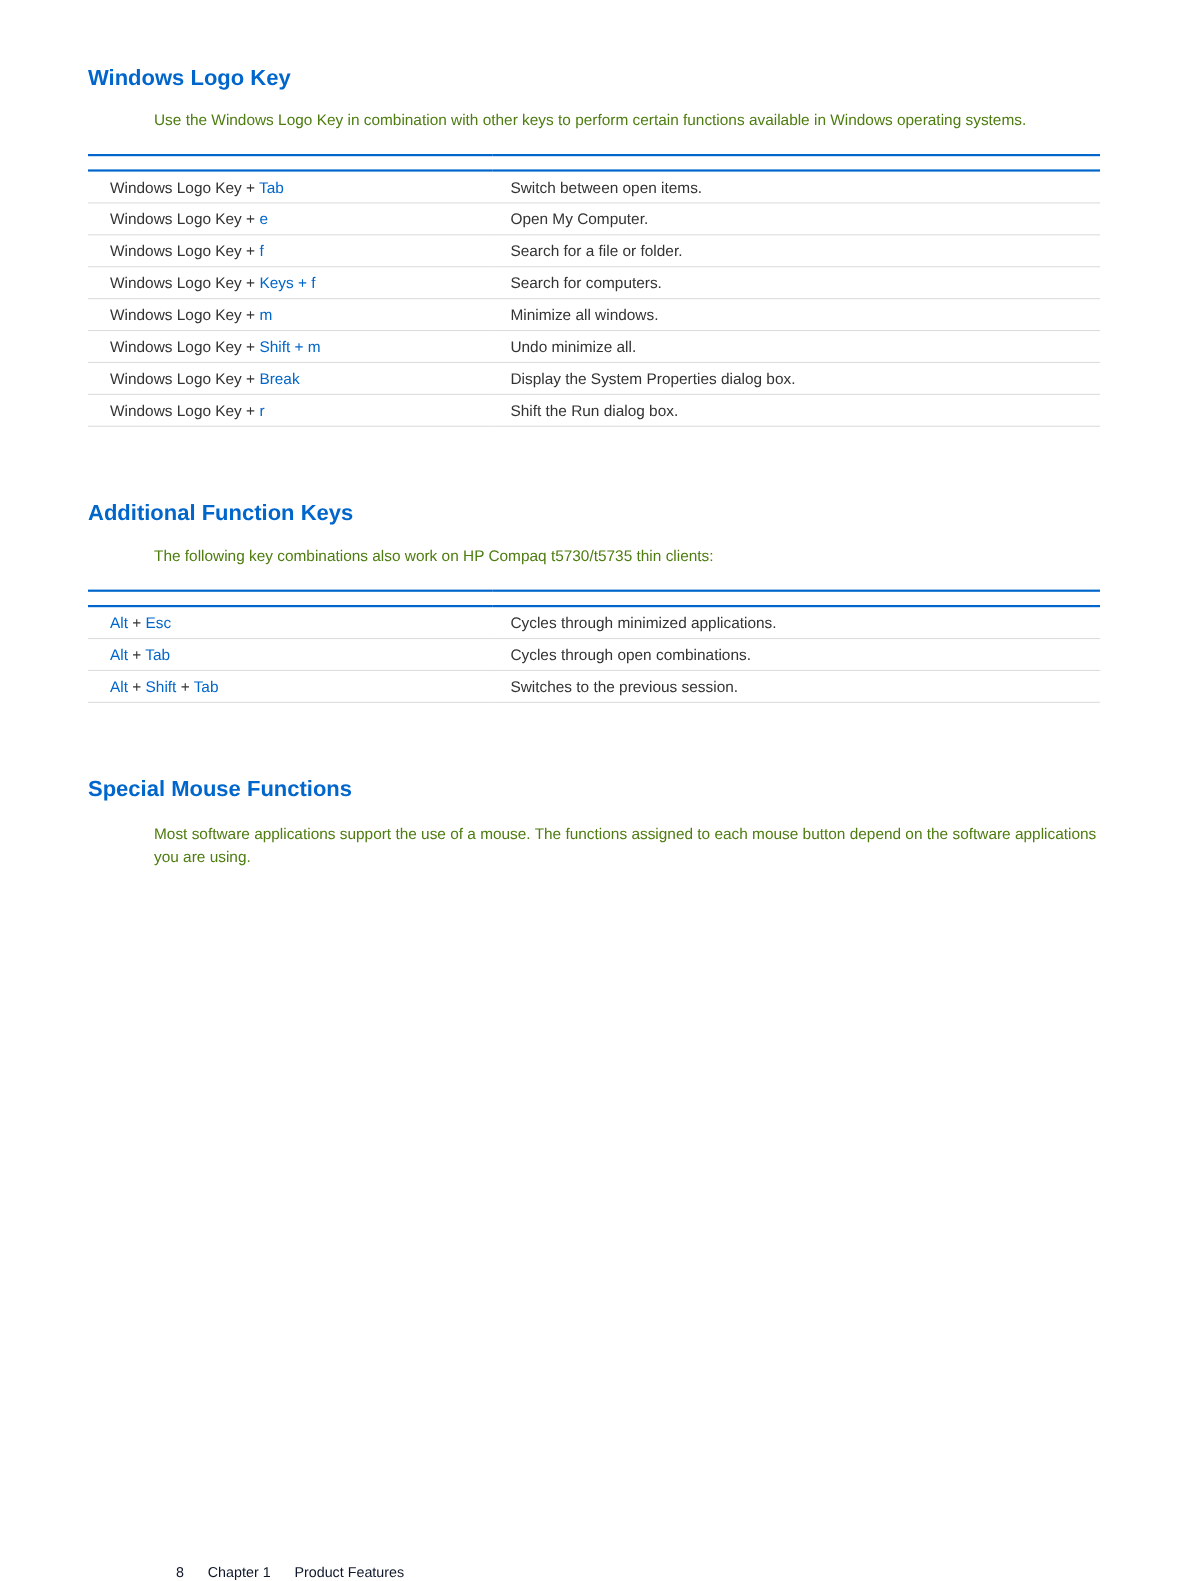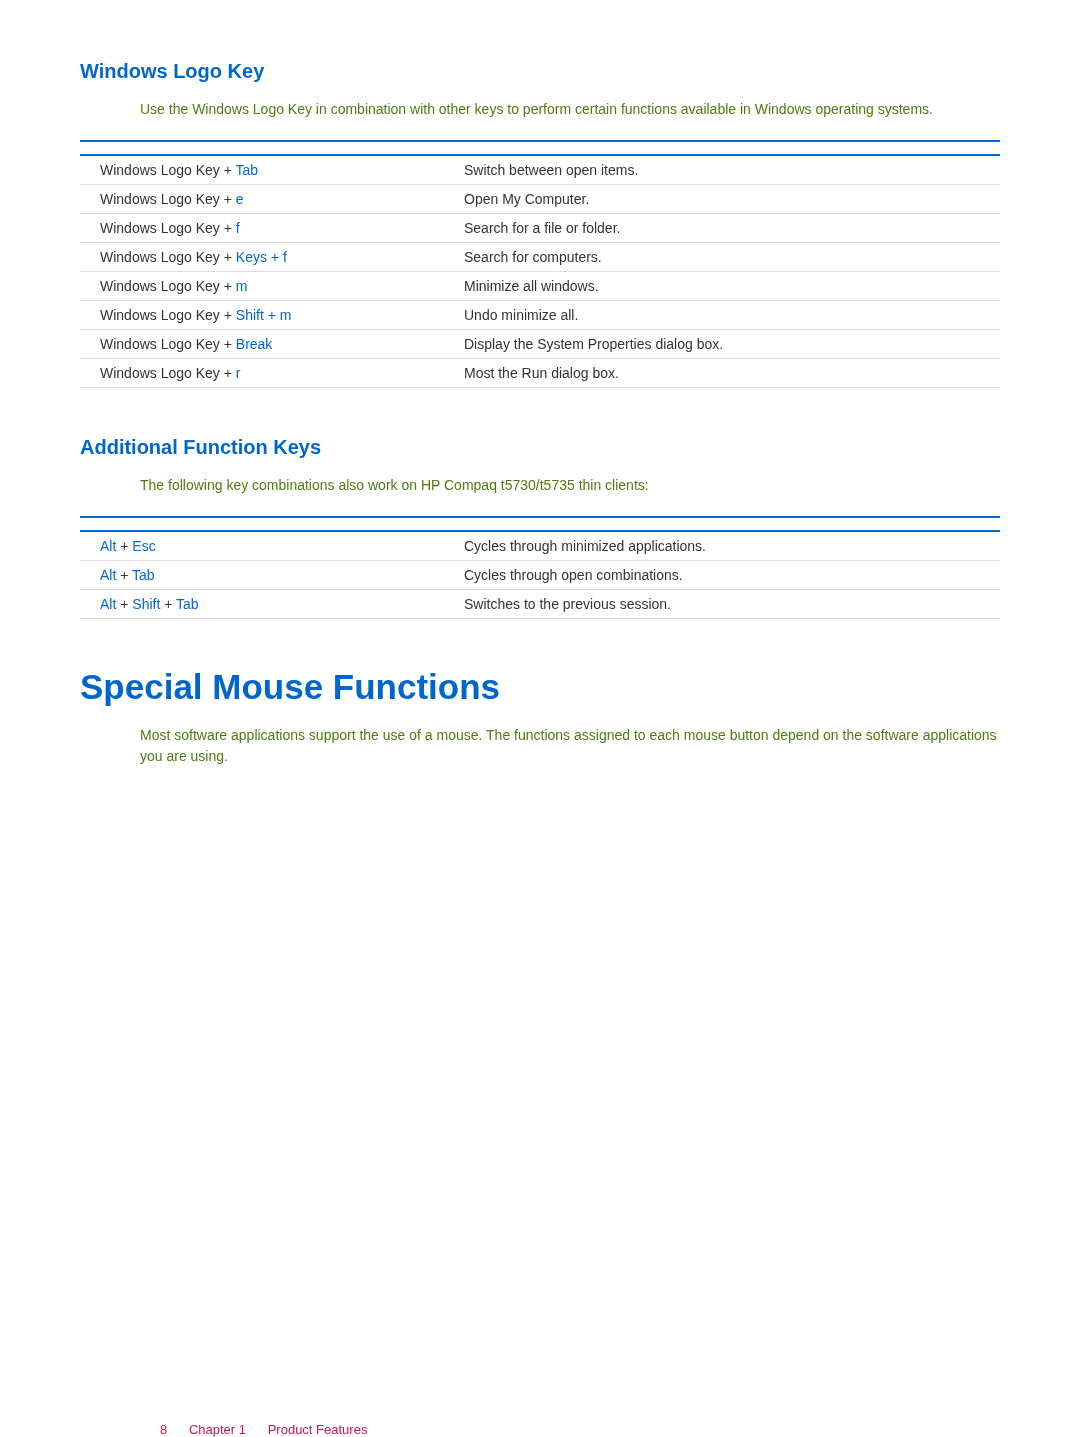--- a/index.html
+++ b/index.html
@@ -20,21 +20,21 @@
 
     .section-heading {
       color: #0066cc;
       font-size: 20px;
       font-weight: bold;
       margin-bottom: 16px;
     }
 
     .major-heading {
       color: #0066cc;
-      font-size: 35px;
+      font-size: 20px;
       font-weight: bold;
       margin-bottom: 18px;
     }
 
     .intro-text {
       margin-left: 60px;
       margin-bottom: 20px;
       color: #4d7c0f;
       line-height: 1.5;
       font-size: 14px;
@@ -69,34 +69,34 @@
 
     .key-table td:last-child {
       width: 60%;
     }
 
     .key-blue {
       color: #0066cc;
     }
 
     .section-block {
-      margin-bottom: 48px;
+      margin-bottom: 68px;
     }
 
     .major-section {
       margin-top: 20px;
       margin-bottom: 32px;
     }
 
     .footer-text {
       position: absolute;
       bottom: 60px;
       left: 80px;
       font-size: 13px;
-      color: #be185d;
+      color: #0f172a;
     }
 
     .page-wrapper {
       position: relative;
       min-height: 1437px;
     }
   </style>
 </head>
 <body>
 
@@ -137,21 +137,21 @@
           <tr>
             <td><span>Windows Logo Key + </span><span class="key-blue">Shift + m</span></td>
             <td>Undo minimize all.</td>
           </tr>
           <tr>
             <td><span>Windows Logo Key + </span><span class="key-blue">Break</span></td>
             <td>Display the System Properties dialog box.</td>
           </tr>
           <tr>
             <td><span>Windows Logo Key + </span><span class="key-blue">r</span></td>
-            <td>Most the Run dialog box.</td>
+            <td>Shift the Run dialog box.</td>
           </tr>
         </tbody>
     </table>
   </div>
 
   <div class="section-block">
     <h2 class="section-heading">Additional Function Keys</h2>
     <p class="intro-text">The following key combinations also work on HP Compaq t5730/t5735 thin clients:</p>
 
     <table class="key-table">

